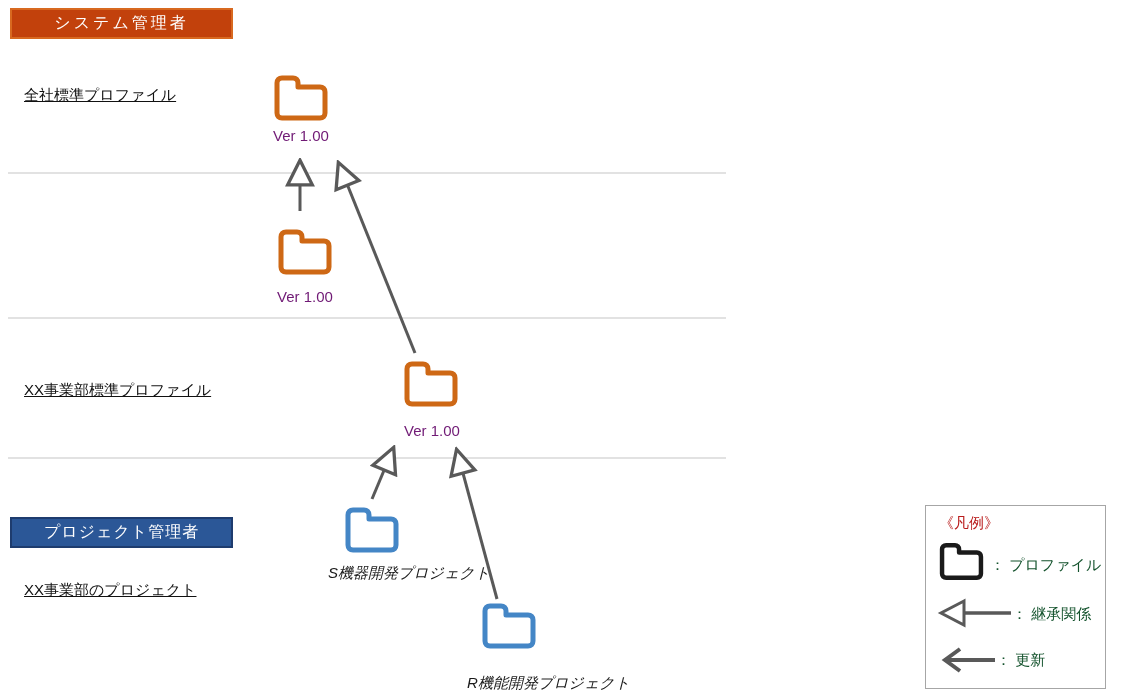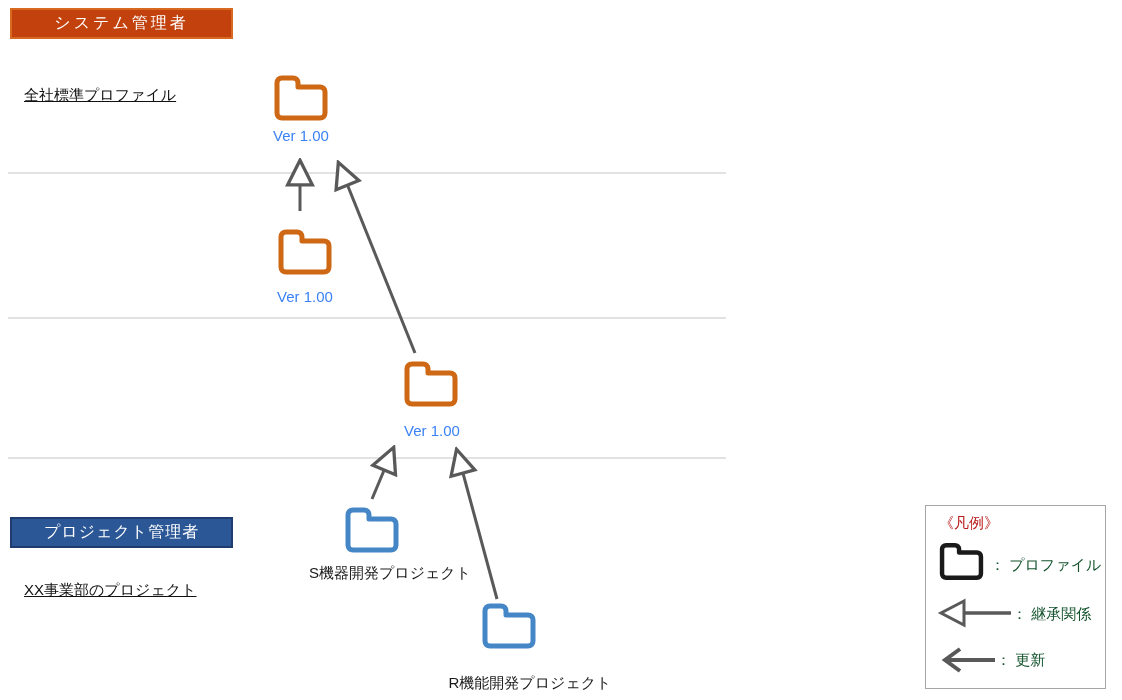--- a/index.html
+++ b/index.html
@@ -13,23 +13,23 @@
   .role-header.system { top:8px; background:#c2410c; border:2px solid #D86920; }
   .role-header.project { top:489px; background:#2B5797; border:2px solid #1E3C6E; letter-spacing:1px;margin-top:28px; }
 
   .divider { position:absolute; left:8px; width:718px; height:2px; background:#E2E2E2; }
 
   .row-label { position:absolute; left:24px; font-size:15px; color:#111111;
     text-decoration:underline; white-space:nowrap; cursor:pointer;text-align:right; }
 
   .folder { position:absolute; }
   .ver-label { position:absolute; width:100px; text-align:center;
-    font-size:15px; color:#3b82f6; white-space:nowrap; }
-  .proj-label { position:absolute; width:200px; text-align:center;
-    font-size:15px; color:#1a1a1a; white-space:nowrap; }
+    font-size:15px; color:#701a75; white-space:nowrap; }
+  .proj-label { position:absolute; width:200px; text-align:right;
+    font-size:15px; color:#1a1a1a; white-space:nowrap;font-style:italic; }
 
   .arrows-svg { position:absolute; top:0; left:0; width:1122px; height:700px; pointer-events:none; }
 
   .legend { position:absolute; left:925px; top:505px; width:181px; height:184px;
     background:#ffffff; border:1px solid #A6A6A6; }
   .legend-title { position:absolute; left:13px; top:8px; font-size:15px; color:#b91c1c; }
   .legend-item-label { position:absolute; font-size:15px; color:#14532d; white-space:nowrap; }
 </style>
 </head>
 <body>
@@ -37,20 +37,21 @@
 <div class="canvas">
 
   <div class="divider" style="top:172px"></div>
   <div class="divider" style="top:317px"></div>
   <div class="divider" style="top:457px"></div>
 
   <div class="role-header system">システム管理者</div>
   <div class="role-header project">プロジェクト管理者</div>
 
   <div class="row-label" style="top:86px">全社標準プロファイル</div>
+  <div class="row-label" style="top:381px">XX事業部標準プロファイル</div>
   <div class="row-label" style="top:581px">XX事業部のプロジェクト</div>
 
   <svg class="arrows-svg" viewBox="0 0 1122 700" xmlns="http://www.w3.org/2000/svg">
     <defs>
       <marker id="tri" markerWidth="10" markerHeight="10" refX="8.5" refY="5" orient="auto" markerUnits="strokeWidth">
         <path d="M0.9,0.9 L9.1,5 L0.9,9.1 Z" fill="#ffffff" stroke="#595959" stroke-width="1.1"></path>
       </marker>
     </defs>
     <line x1="300" y1="211" x2="300" y2="162" stroke="#595959" stroke-width="3" marker-end="url(#tri)"></line>
     <line x1="415" y1="353" x2="339" y2="164" stroke="#595959" stroke-width="3" marker-end="url(#tri)"></line>

